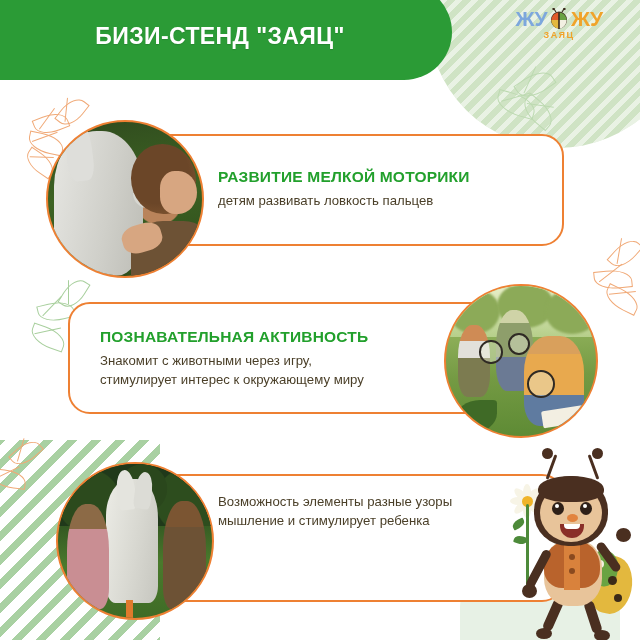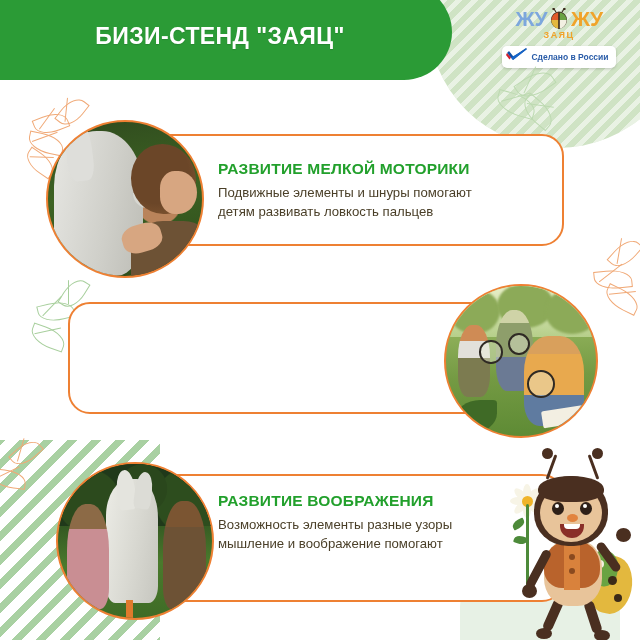--- a/index.html
+++ b/index.html
@@ -277,30 +277,20 @@
           <path d="M10 4.2 A8 8.6 0 0 0 2.3 12 L10 12 Z" fill="#e05a2b"></path>
           <path d="M10 4.2 A8 8.6 0 0 1 17.7 12 L10 12 Z" fill="#6aa342"></path>
           <path d="M2.3 12 A8 8.6 0 0 0 10 20.6 L10 12 Z" fill="#e3b83e"></path>
           <path d="M17.7 12 A8 8.6 0 0 1 10 20.6 L10 12 Z" fill="#f2f0e2"></path>
           <rect x="9.2" y="4" width="1.6" height="17" fill="#3a2a1c"></rect>
         </svg>
       </span>
       <span class="brand-zh2">ЖУ</span>
     </div>
     <div class="brand-sub">ЗАЯЦ</div>
-    <div class="made-badge">
-      <span>
-        <svg viewBox="0 0 22 14" width="22" height="14" aria-hidden="true">
-          <path d="M1 5 L7 12 L21 1 L20 0 L7.4 8.6 L3 3 Z" fill="#0b4fa8"></path>
-          <path d="M1 5 L5 9.6 L3.5 11.6 L0 7 Z" fill="#d0202e"></path>
-          <path d="M5 9.6 L7 12 L21 1 L19.4 1.2 Z" fill="#1766c9"></path>
-        </svg>
-      </span>
-      <span class="made-badge-text">Сделано в России</span>
-    </div>
   </div>
 
   <div class="leafgrp lf-orange" style="left:22px;top:104px;width:90px;height:90px;">
     <span class="leaf" style="left:6px;top:30px;width:34px;height:17px;transform:rotate(12deg);"></span>
     <span class="leaf" style="left:12px;top:10px;width:32px;height:17px;transform:rotate(-22deg);"></span>
     <span class="leaf" style="left:34px;top:-2px;width:30px;height:18px;transform:rotate(-52deg);"></span>
     <span class="leaf" style="left:2px;top:50px;width:30px;height:16px;transform:rotate(34deg);"></span>
   </div>
 
   <div class="leafgrp lf-green-d" style="left:490px;top:68px;width:90px;height:70px;">
@@ -332,23 +322,22 @@
     <div class="ph-img">
       <span class="rabbit"></span>
       <span class="ear"></span>
       <span class="head"></span>
       <span class="boy-head"></span>
       <span class="boy-face"></span>
       <span class="boy-body"></span>
       <span class="arm"></span>
     </div>
   </div>
-  <div class="card-text" style="left:218px;top:160px;width:330px;">
+  <div class="card-text" style="left:218px;top:168px;width:330px;">
     <p class="card-heading">РАЗВИТИЕ МЕЛКОЙ МОТОРИКИ</p>
-    <p class="card-body">Подвижные элементы и шнуры помогают</p>
     <p class="card-body">детям развивать ловкость пальцев</p>
   </div>
 
   <div class="card" style="left:68px;top:302px;width:436px;height:112px;">
   </div>
   <div class="photo ph2" style="left:444px;top:284px;width:154px;height:154px;">
     <div class="ph-img">
       <span class="sky"></span>
       <span class="tree a"></span>
       <span class="tree b"></span>
@@ -356,38 +345,42 @@
       <span class="kid kid1"></span>
       <span class="kid kid2"></span>
       <span class="kid kid3"></span>
       <span class="mag mag1"></span>
       <span class="mag mag2"></span>
       <span class="mag mag3"></span>
       <span class="book"></span>
       <span class="leafbig"></span>
     </div>
   </div>
+  <div class="card-text" style="left:100px;top:328px;width:348px;">
+    <p class="card-heading">ПОЗНАВАТЕЛЬНАЯ АКТИВНОСТЬ</p>
+    <p class="card-body">Знакомит с животными через игру,</p>
+    <p class="card-body">стимулирует интерес к окружающему миру</p>
+  </div>
 
   <div class="card" style="left:132px;top:474px;width:432px;height:128px;">
   </div>
   <div class="photo ph3" style="left:56px;top:462px;width:158px;height:158px;">
     <div class="ph-img">
       <span class="hedge"></span>
       <span class="board"></span>
       <span class="bear"></span>
       <span class="bear2"></span>
       <span class="girl"></span>
       <span class="boy"></span>
       <span class="post"></span>
     </div>
   </div>
   <div class="card-text" style="left:218px;top:492px;width:330px;">
-    <p class="card-heading">РАЗВИТИЕ ВООБРАЖЕНИЯ</p>
     <p class="card-body">Возможность элементы разные узоры</p>
-    <p class="card-body">мышление и воображение помогают</p>
+    <p class="card-body">мышление и стимулирует ребенка</p>
   </div>
 
   <div class="mascot">
     <span class="ms ms-fl">
       <i class="ms-petal" style="transform:rotate(0deg)"></i>
       <i class="ms-petal" style="transform:rotate(45deg)"></i>
       <i class="ms-petal" style="transform:rotate(90deg)"></i>
       <i class="ms-petal" style="transform:rotate(135deg)"></i>
       <i class="ms-petal" style="transform:rotate(180deg)"></i>
       <i class="ms-petal" style="transform:rotate(225deg)"></i>

